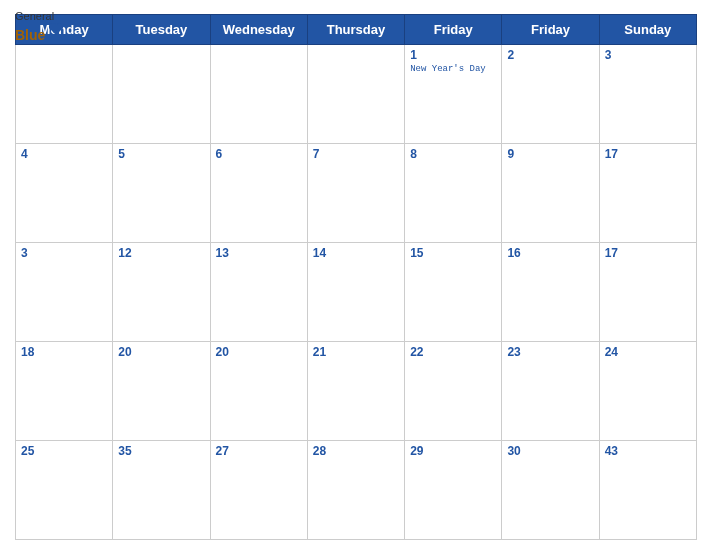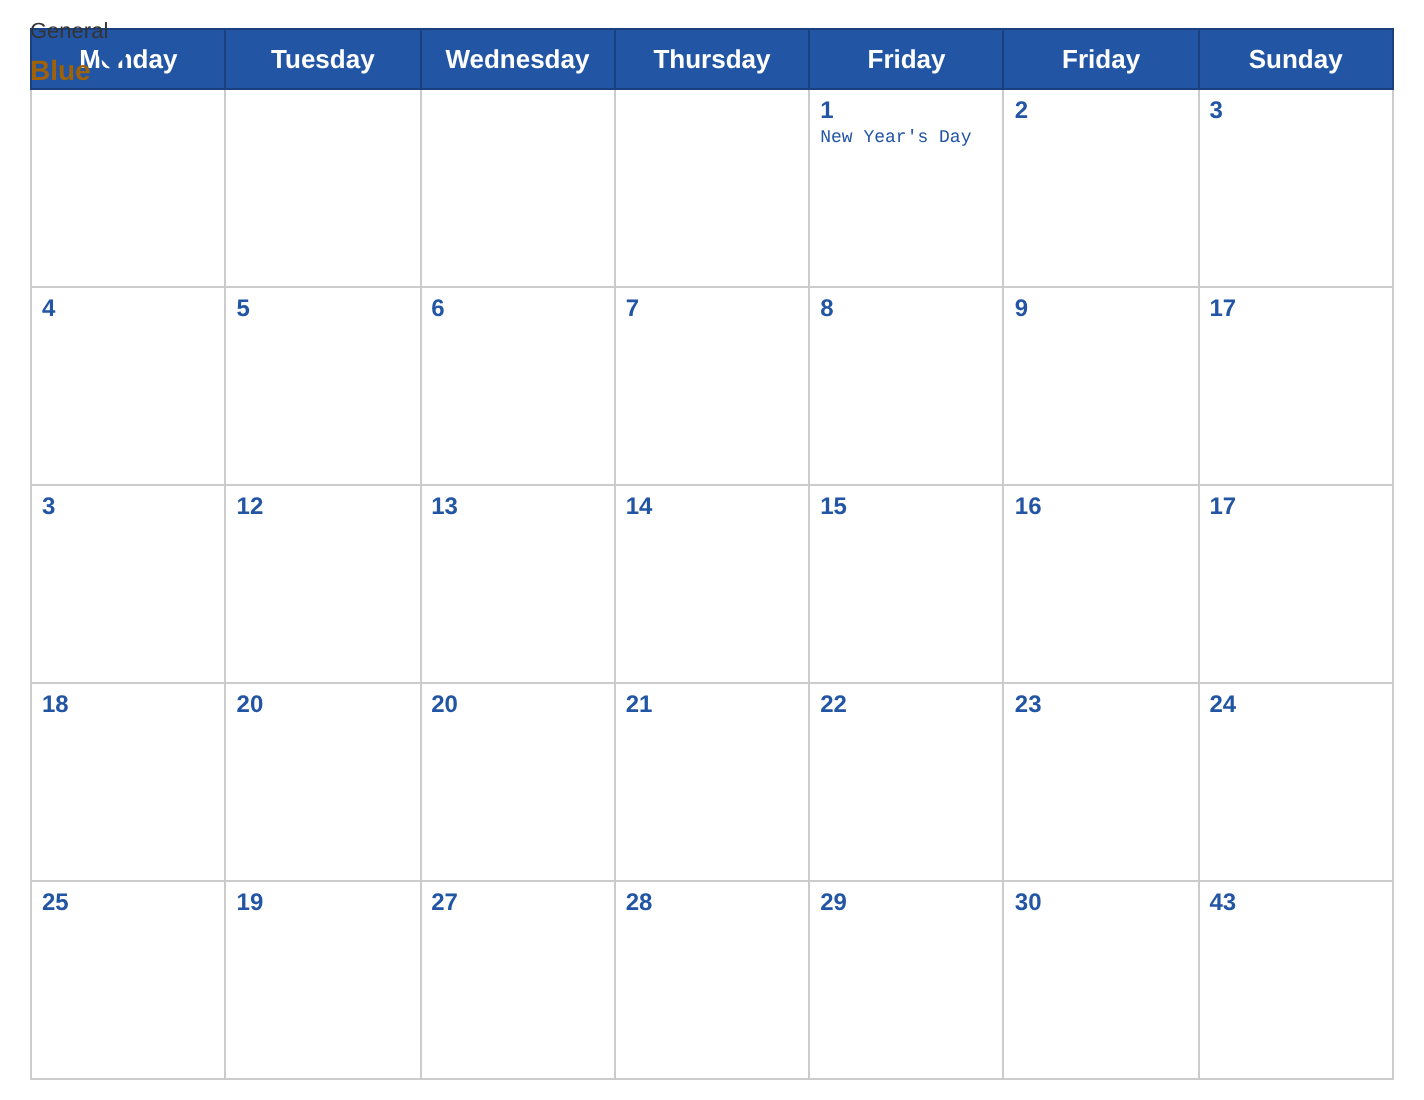--- a/index.html
+++ b/index.html
@@ -219,21 +219,21 @@
         </td>
         <td>
           <span class="day-number">24</span>
         </td>
       </tr>
       <tr>
         <td>
           <span class="day-number">25</span>
         </td>
         <td>
-          <span class="day-number">19</span>
+          <span class="day-number">35</span>
         </td>
         <td>
           <span class="day-number">27</span>
         </td>
         <td>
           <span class="day-number">28</span>
         </td>
         <td>
           <span class="day-number">29</span>
         </td>

